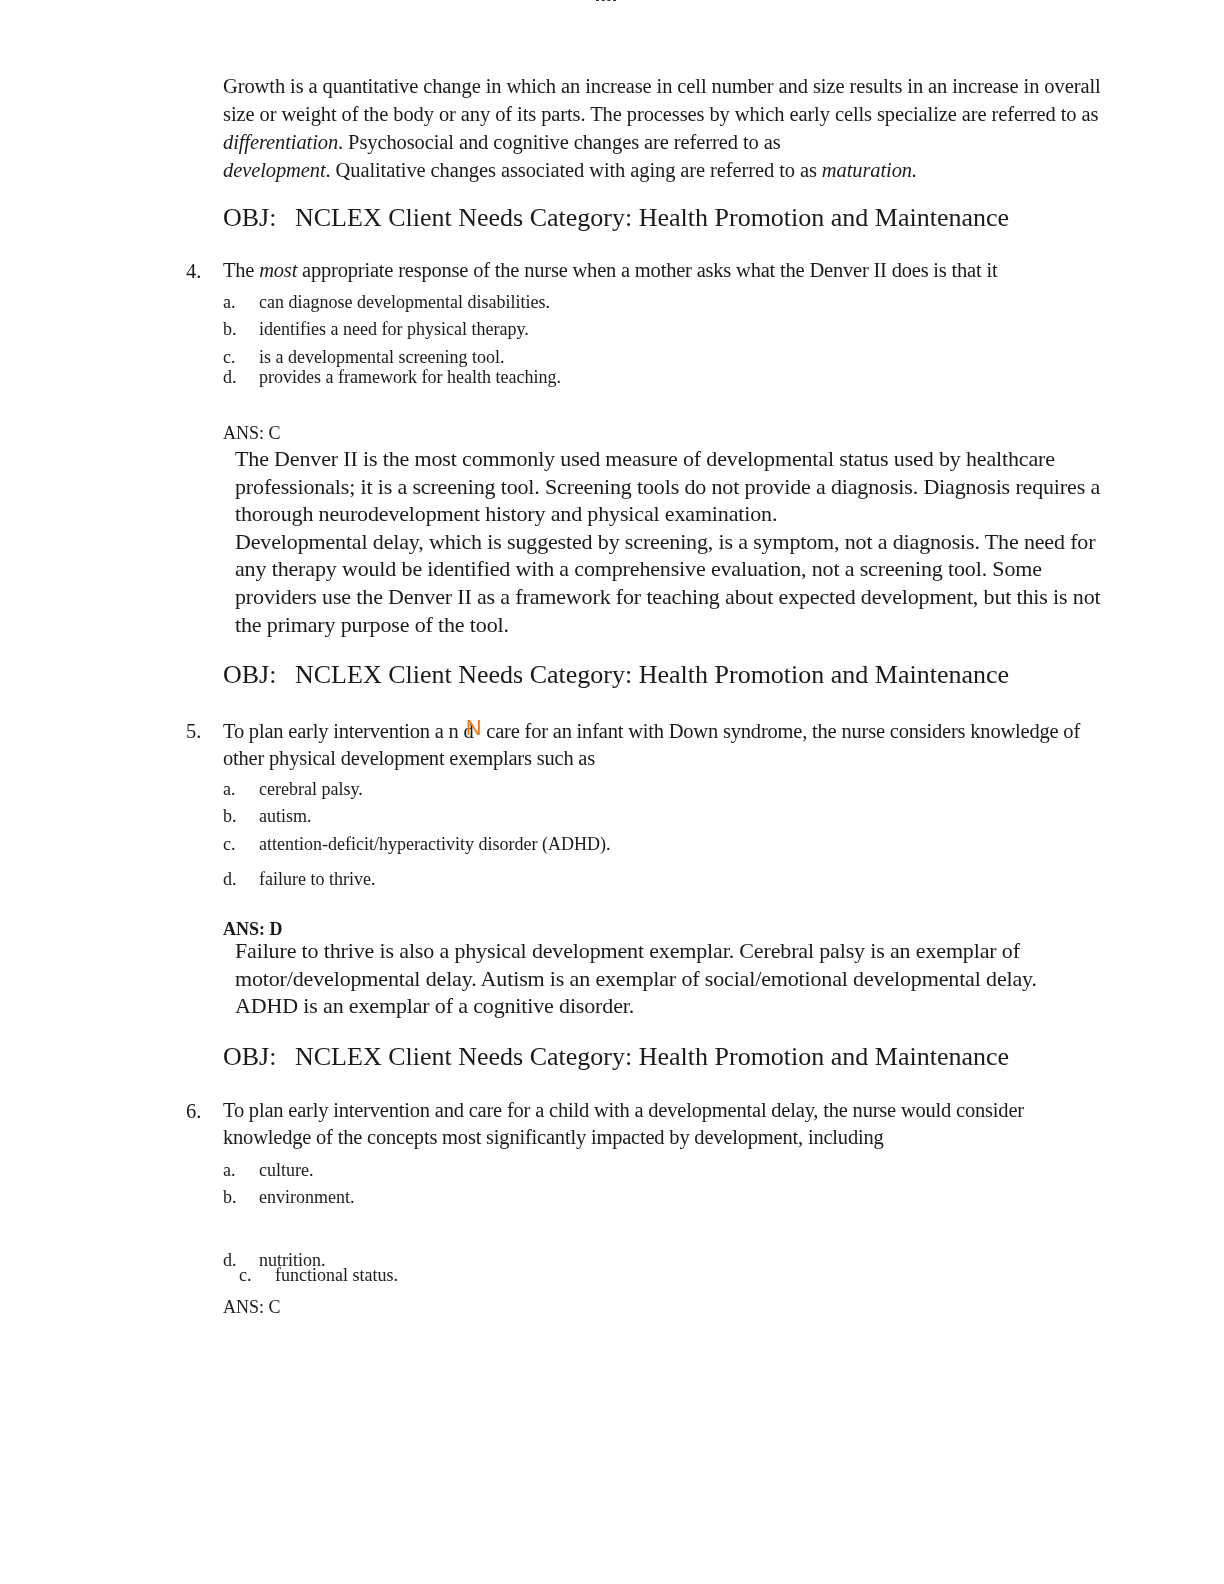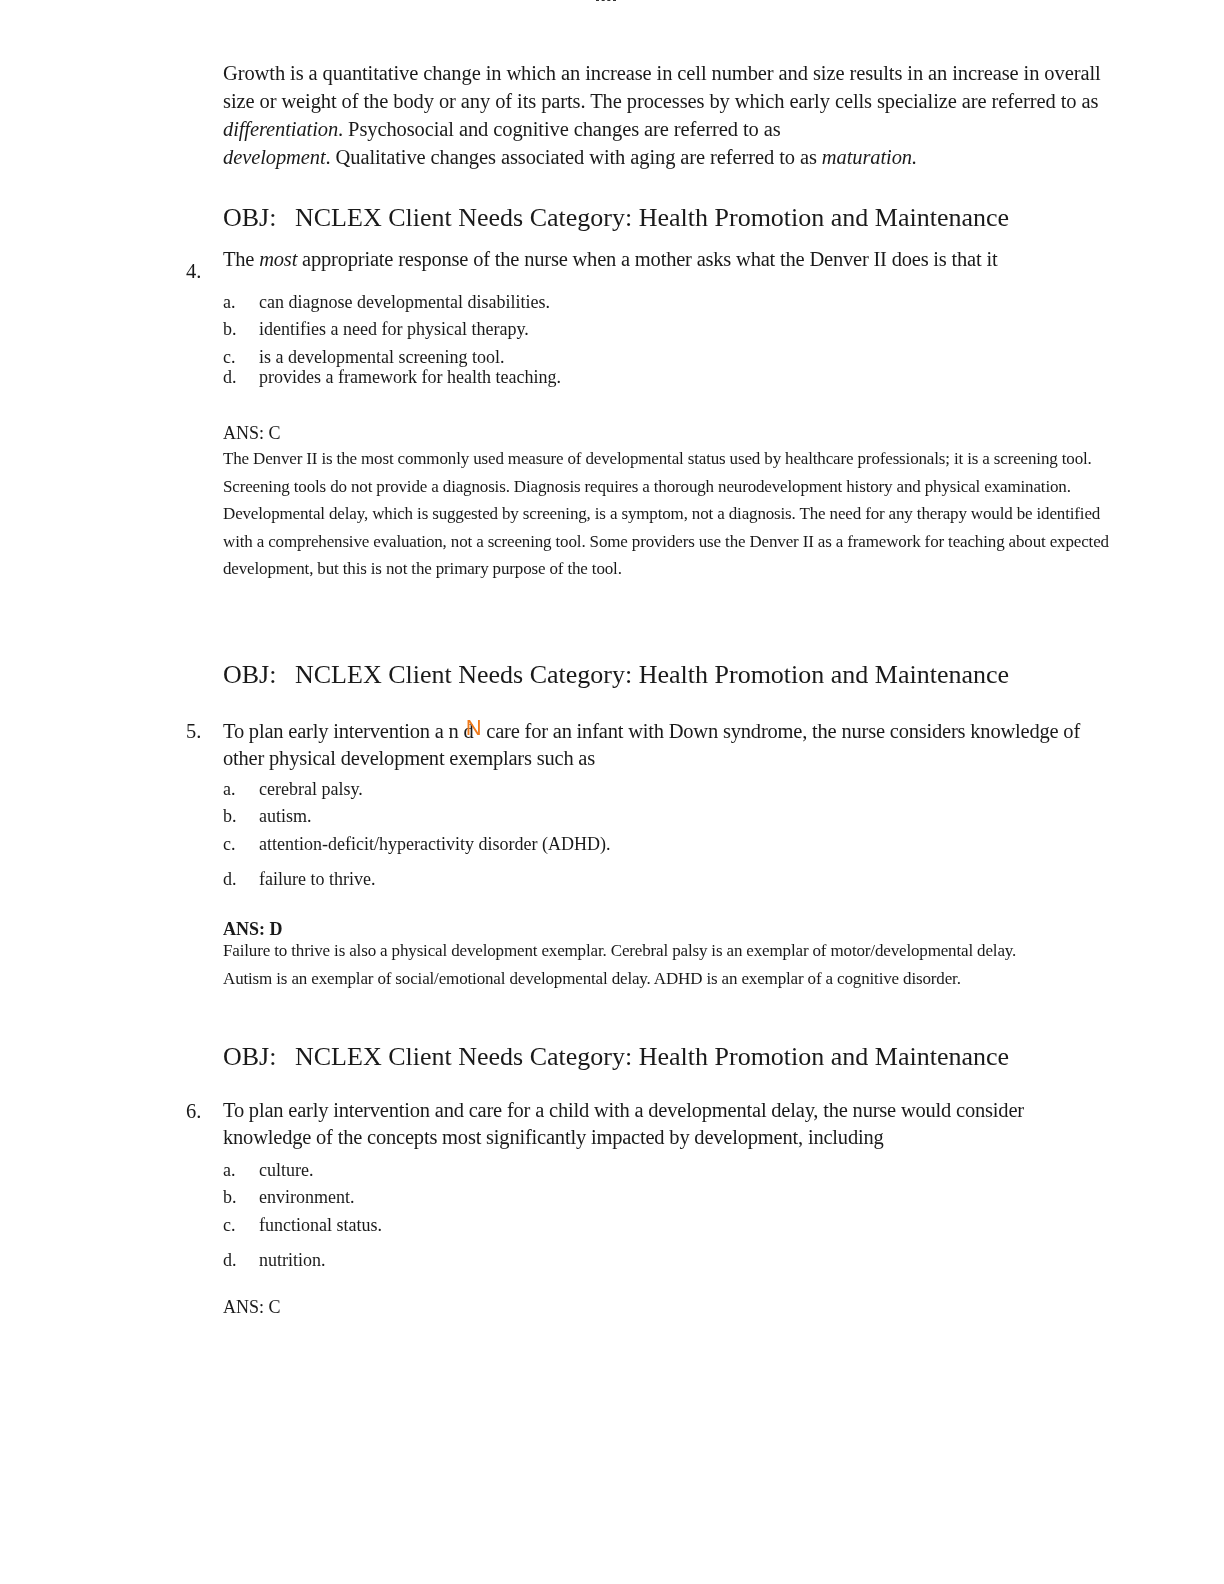--- a/index.html
+++ b/index.html
@@ -28,45 +28,45 @@
   .q-text {
     position: absolute; left: 223px; width: 880px;
     font-size: 20.5px; line-height: 27px; letter-spacing: -0.2px;
   }
   .opt {
     position: absolute; left: 223px; font-size: 18px; line-height: 28px;
   }
   .opt .letter { display: inline-block; width: 36px; }
   .ans { position: absolute; left: 223px; font-size: 18px; line-height: 28px; }
   .rat {
-    position: absolute; left: 223px; width: 890px;
-    font-size: 17px; line-height: 27.6px; letter-spacing: -0.15px;
+    position: absolute; left: 235px; width: 890px;
+    font-size: 22px; line-height: 27.6px; letter-spacing: -0.15px;
   }
   .overlay-n {
     color: #f07a1a; font-family: "Liberation Sans", "DejaVu Sans", sans-serif;
     font-size: 22px; position: relative; left: -8px; top: -3px; margin-right: -8px;
   }
 </style>
 </head>
 <body>
 
 <div class="header-mark"></div>
 
 <div class="page">
 
-  <div class="para" style="top:59px;">
+  <div class="para" style="top:72px;">
     <span>Growth is a quantitative change in which an increase in cell number and size results in an increase in overall size or weight of the body or any of its parts. The processes by which early cells specialize are referred to as </span><em>differentiation</em><span>. Psychosocial and cognitive changes are referred to as </span><br><em>development</em><span>. Qualitative changes associated with aging are referred to as </span><em>maturation.</em>
   </div>
 
   <div class="obj" style="top:204px;">
     <span class="obj-label">OBJ:</span><span>NCLEX Client Needs Category: Health Promotion and Maintenance</span>
   </div>
 
   <div class="q-num" style="top:257px;">4.</div>
-  <div class="q-text" style="top:246px;">
+  <div class="q-text" style="top:257px;">
     <span>The </span><em>most</em><span> appropriate response of the nurse when a mother asks what the Denver II does is that it</span>
   </div>
   <div class="opt" style="top:288px;"><span class="letter">a.</span><span>can diagnose developmental disabilities.</span></div>
   <div class="opt" style="top:315px;"><span class="letter">b.</span><span>identifies a need for physical therapy.</span></div>
   <div class="opt" style="top:343px;"><span class="letter">c.</span><span>is a developmental screening tool.</span></div>
   <div class="opt" style="top:363px;"><span class="letter">d.</span><span>provides a framework for health teaching.</span></div>
 
   <div class="ans" style="top:419px;">ANS:  C</div>
   <div class="rat" style="top:445px;">
     <div>The Denver II is the most commonly used measure of developmental status used by healthcare professionals; it is a screening tool. Screening tools do not provide a diagnosis. Diagnosis requires a thorough neurodevelopment history and physical examination.</div>
@@ -92,17 +92,17 @@
   </div>
 
   <div class="obj" style="top:1043px;">
     <span class="obj-label">OBJ:</span><span>NCLEX Client Needs Category: Health Promotion and Maintenance</span>
   </div>
 
   <div class="q-num" style="top:1097px;">6.</div>
   <div class="q-text" style="top:1097px; width:820px;">To plan early intervention and care for a child with a developmental delay, the nurse would consider knowledge of the concepts most significantly impacted by development, including</div>
   <div class="opt" style="top:1156px;"><span class="letter">a.</span><span>culture.</span></div>
   <div class="opt" style="top:1183px;"><span class="letter">b.</span><span>environment.</span></div>
-  <div class="opt" style="top:1211px;"><span class="letter">c.</span><span>functional status.</span></div>
+  <div class="opt" style="top:1261px;margin-left:16px;"><span class="letter">c.</span><span>functional status.</span></div>
   <div class="opt" style="top:1246px;"><span class="letter">d.</span><span>nutrition.</span></div>
 
   <div class="ans" style="top:1293px;">ANS:  C</div>
 </div>
 
 </body></html>

